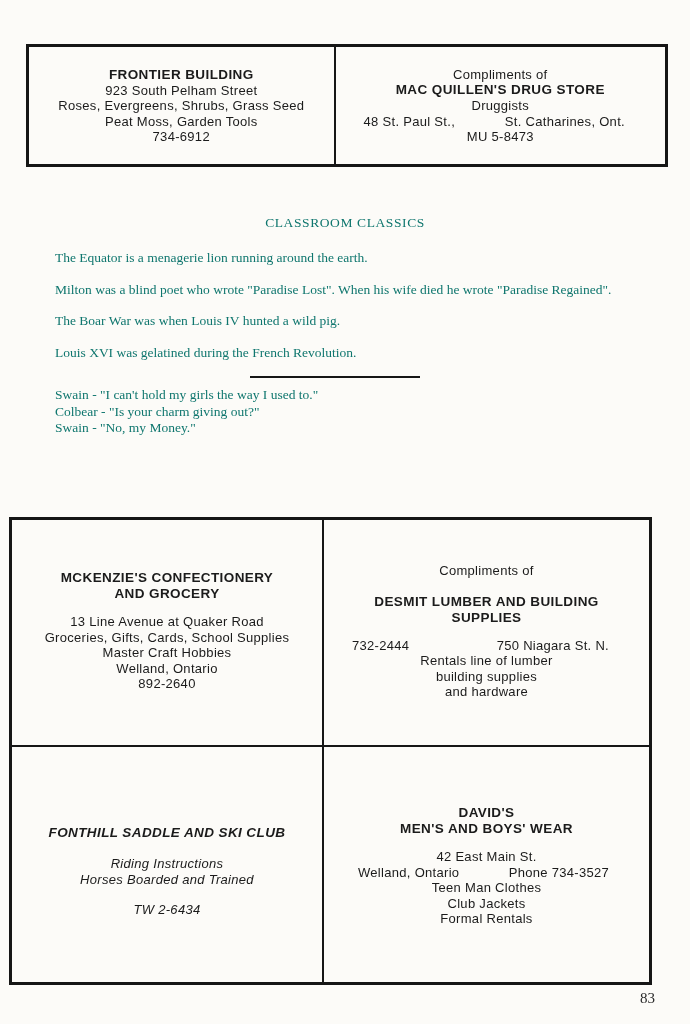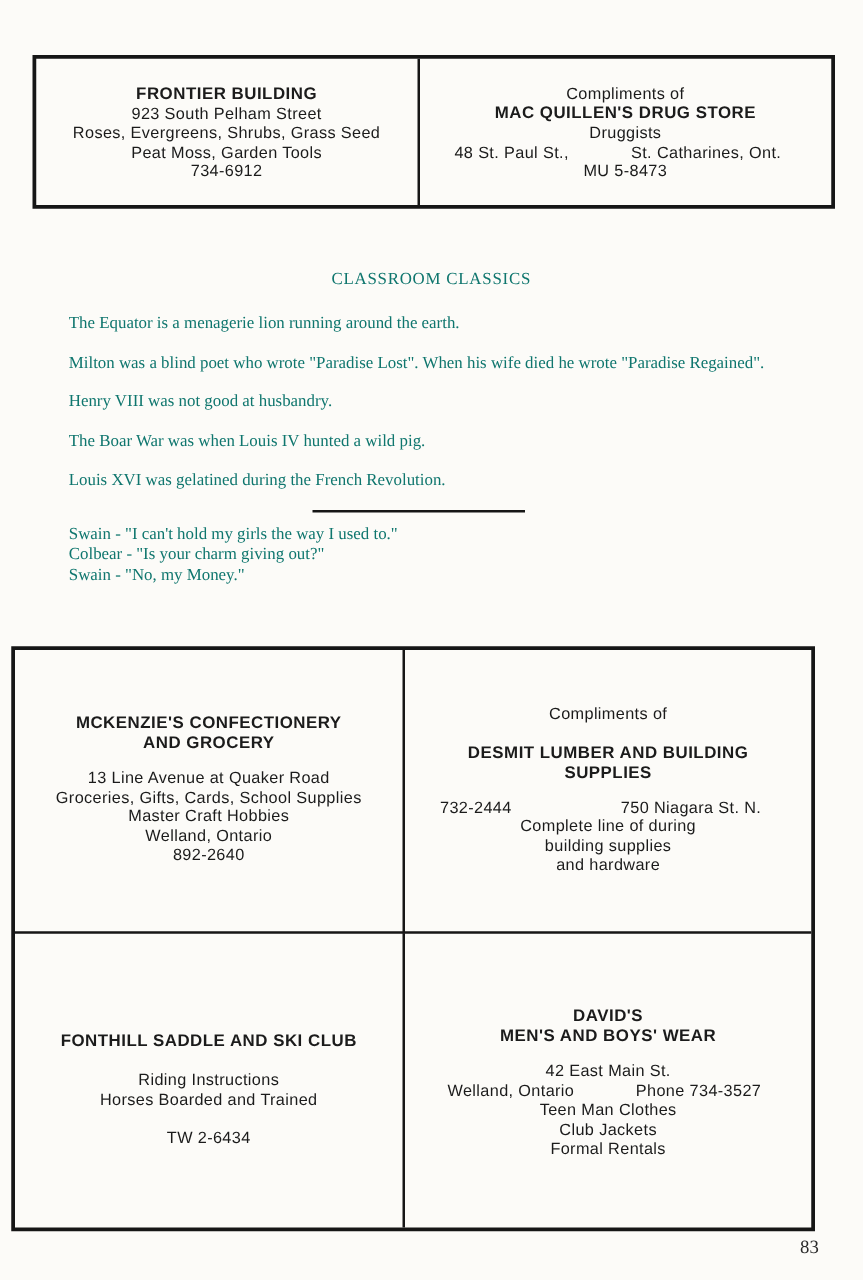--- a/index.html
+++ b/index.html
@@ -105,21 +105,21 @@
     display: grid;
     grid-template-columns: 312px 1fr;
     grid-template-rows: 227px 1fr;
   }
   .gcell {
     box-sizing: border-box;
     text-align: center;
   }
   .gcell-mckenzie { border-right: 2px solid #161616; border-bottom: 2px solid #161616; padding-top: 50px; }
   .gcell-desmit   { border-bottom: 2px solid #161616; padding-top: 43px; }
-  .gcell-fonthill { border-right: 2px solid #161616; padding-top: 78px; }
+  .gcell-fonthill { border-right: 2px solid #161616; padding-top: 78px; font-style: italic; }
   .gcell-davids   { padding-top: 58px; }
 
   .gap-sm { height: 12px; }
   .gap-md { height: 15px; }
 
   .page-number {
     position: absolute;
     left: 640px;
     top: 990px;
     font-family: "Liberation Serif", serif;
@@ -150,21 +150,20 @@
         <span>St. Catharines, Ont.</span>
       </div>
       <div class="ad-line">MU 5-8473</div>
     </div>
   </div>
 
   <div class="classics">
     <div class="classics-title">CLASSROOM CLASSICS</div>
     <p>The Equator is a menagerie lion running around the earth.</p>
     <p>Milton was a blind poet who wrote "Paradise Lost". When his wife died he wrote "Paradise Regained".</p>
-    <p>Henry VIII was not good at husbandry.</p>
     <p>The Boar War was when Louis IV hunted a wild pig.</p>
     <p>Louis XVI was gelatined during the French Revolution.</p>
     <div class="divider-line"></div>
     <div class="dialogue">
       <div>Swain - "I can't hold my girls the way I used to."</div>
       <div>Colbear - "Is your charm giving out?"</div>
       <div>Swain - "No, my Money."</div>
     </div>
   </div>
 
@@ -184,21 +183,21 @@
     <div class="gcell gcell-desmit">
       <div class="ad-line">Compliments of</div>
       <div class="gap-md"></div>
       <div class="ad-title">DESMIT LUMBER AND BUILDING</div>
       <div class="ad-title">SUPPLIES</div>
       <div class="gap-sm"></div>
       <div class="ad-split split-desmit">
         <span>732-2444</span>
         <span>750 Niagara St. N.</span>
       </div>
-      <div class="ad-line">Complete line of during</div>
+      <div class="ad-line">Rentals line of lumber</div>
       <div class="ad-line">building supplies</div>
       <div class="ad-line">and hardware</div>
     </div>
 
     <div class="gcell gcell-fonthill">
       <div class="ad-title">FONTHILL SADDLE AND SKI CLUB</div>
       <div class="gap-md"></div>
       <div class="ad-line">Riding Instructions</div>
       <div class="ad-line">Horses Boarded and Trained</div>
       <div class="gap-md"></div>

